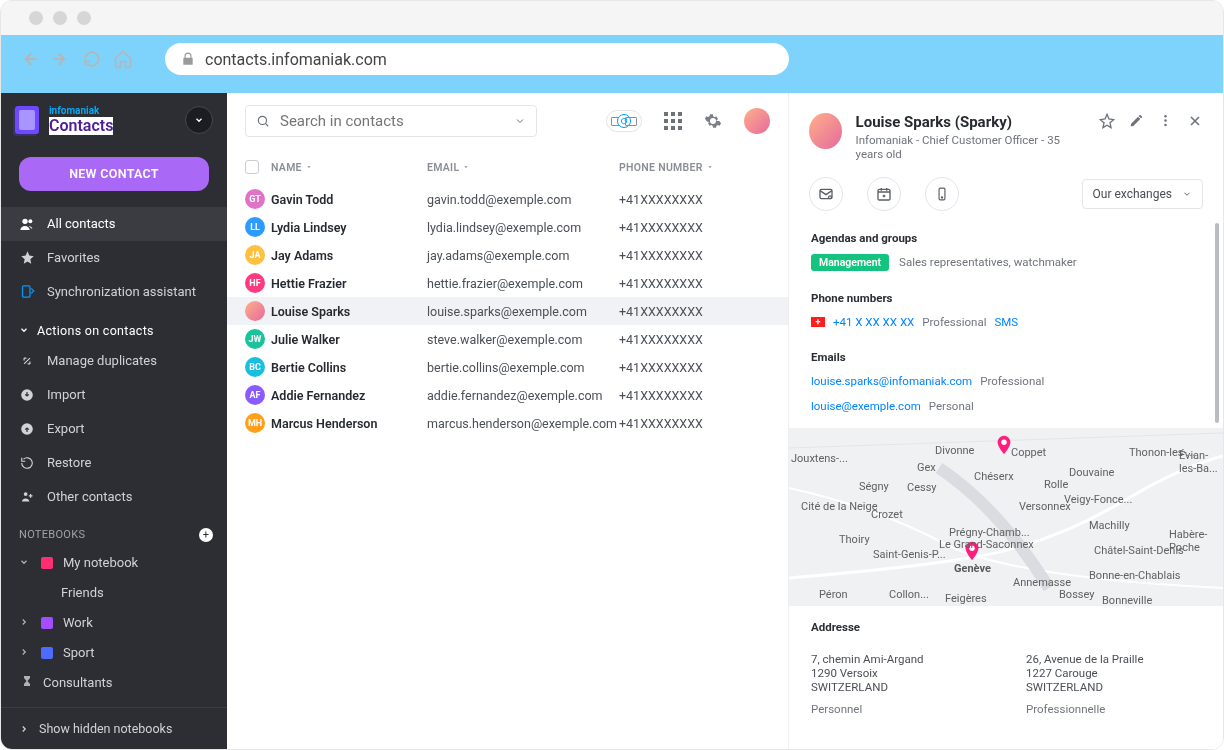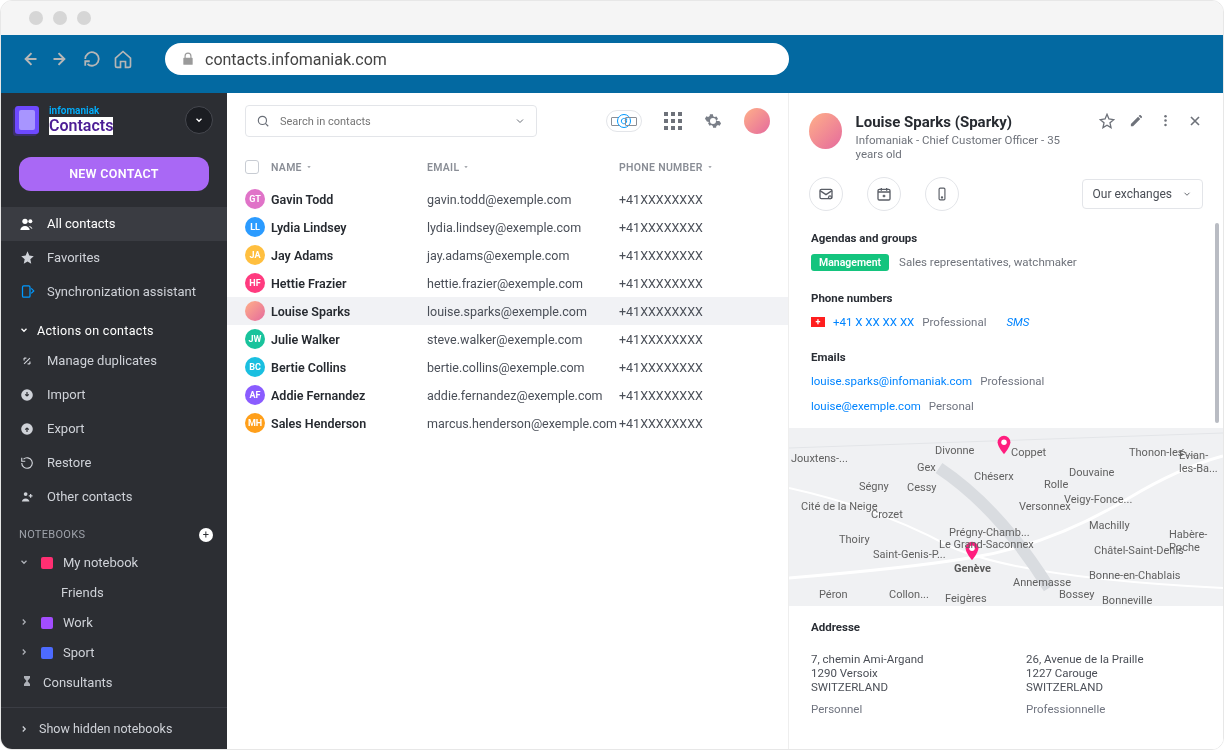--- a/index.html
+++ b/index.html
@@ -1,21 +1,21 @@
 <!DOCTYPE html>
 <html><head>
 <meta charset="utf-8">
 <style>
 * { margin: 0; padding: 0; box-sizing: border-box; font-family: -apple-system, BlinkMacSystemFont, "Segoe UI", Roboto, Helvetica, Arial, sans-serif; }
 body { width: 1224px; height: 750px; background: #fff; overflow: hidden; }
 
 .chrome { width: 1224px; height: 750px; border: 1px solid #e7e7e7; border-radius: 12px; overflow: hidden; display: flex; flex-direction: column; background: #fff;}
 .chrome-top { height: 34px; background: #f5f5f5; display: flex; align-items: center; padding-left: 28px; gap: 10px; }
 .traffic { width: 14px; height: 14px; border-radius: 50%; background: #d6d6d6; }
-.chrome-bar { height: 58px; background: #0369a1; display: flex; align-items: center; padding: 0 18px 10px 18px; gap: 12px; }
+.chrome-bar { height: 58px; background: #7dd3fc; display: flex; align-items: center; padding: 0 18px 10px 18px; gap: 12px; }
 .nav-arrow { color: #b6b6b6; display:flex; align-items:center; }
 .addr { flex: 0 0 624px; height: 32px; background: #fff; border-radius: 16px; display: flex; align-items: center; padding: 0 16px; gap: 10px; color: #444; margin-left:20px;}
 .addr svg { color: #9a9a9a; }
 
 .app { flex: 1; display: flex; overflow: hidden; }
 .sidebar { width: 226px; background: #2c2e33; color: #cfd2d8; display: flex; flex-direction: column; font-size: 13px; overflow-y: auto; }
 .brand-row { display: flex; align-items: center; padding: 12px 14px 14px 14px; gap: 10px; }
 .brand-ic { width: 24px; height: 28px; border-radius: 3px; background:#6e49ff; position:relative; box-shadow: -2px 2px 0 #3b2f6b;}
 .brand-ic::after{content:"";position:absolute;inset:4px;background:#a895ff;border-radius:2px;}
 .brand-txt { display:flex; flex-direction:column; line-height:1.15;}
@@ -32,21 +32,21 @@
 .nb-item { height:30px; display:flex; align-items:center; padding-left: 40px; gap:10px; font-size:13px;}
 .nb-item.indent { padding-left: 60px;}
 .nb-chev { width:12px; color:#aeb1b8; margin-left:-22px;}
 .nb-sq { width:12px; height:12px; border-radius:2px;}
 .show-hidden { height:42px; display:flex; align-items:center; padding-left:18px; gap:10px; font-size:12.5px; border-top:1px solid #3b3d44; margin-top:auto;}
 
 .main { flex:1; display:flex; background:#fff; overflow:hidden;}
 .list-area { flex:1; display:flex; flex-direction:column; border-right:1px solid #eee;}
 .topbar { height:56px; display:flex; align-items:center; padding: 0 18px; gap:14px;}
 .search { width:292px; height:32px; border:1px solid #e3e5e9; border-radius:4px; display:flex; align-items:center; padding:0 10px; gap:10px; color:#6a6f78;}
-.search input { border:none; outline:none; flex:1; font-size:11px; color:#6a6f78;}
+.search input { border:none; outline:none; flex:1; font-size:15px; color:#6a6f78;}
 .top-right { margin-left:auto; display:flex; align-items:center; gap:22px; color:#7a7f88;}
 .pill-sync { width:36px; height:22px; border:1px solid #e3e5e9; border-radius:12px; display:flex; align-items:center; justify-content:center; position:relative;}
 .pill-sync::before,.pill-sync::after{content:"";width:10px;height:7px;position:absolute;border:1px solid #8a8e96;border-radius:1px;}
 .pill-sync::before{left:4px;} .pill-sync::after{right:4px;}
 .refresh-dot{width:14px;height:14px;position:absolute;background:#fff;border-radius:50%;border:1px solid #0099ff;display:flex;align-items:center;justify-content:center;}
 .refresh-dot svg{color:#0099ff;}
 .avatar-sm { width:26px; height:26px; border-radius:50%; background:linear-gradient(135deg,#ffb089,#e56a9d);}
 .grid-ic { width:18px; display:grid; grid-template-columns:repeat(3,4px); grid-template-rows:repeat(3,4px); gap:3px;}
 .grid-ic span{background:#6e727a;}
 
@@ -388,21 +388,21 @@
                 <div class="av-ini" style="background:#8a5cff">AF</div>
               </div>
               <div class="rc-name">Addie Fernandez</div>
               <div class="rc-email">addie.fernandez@exemple.com</div>
               <div class="rc-phone">+41XXXXXXXX</div>
             </div>
             <div class="row">
               <div class="rc-av">
                 <div class="av-ini" style="background:#ff9f1a">MH</div>
               </div>
-              <div class="rc-name">Sales Henderson</div>
+              <div class="rc-name">Marcus Henderson</div>
               <div class="rc-email">marcus.henderson@exemple.com</div>
               <div class="rc-phone">+41XXXXXXXX</div>
             </div>
           </div>
       </div>
 
       <div class="detail">
         <div class="scroll-ind"></div>
         <div class="d-head">
           <div class="d-av"></div>
@@ -462,21 +462,21 @@
           <span class="tag">Management</span>
           <span class="tag-sub">Sales representatives, watchmaker</span>
         </div>
 
         <div class="d-sec" style="margin-top:8px;">
           <h4>Phone numbers</h4>
           <div style="margin-top:4px;">
             <span class="flag"></span>
             <span class="link">+41 X XX XX XX</span>
             <span class="muted" style="margin-left:4px;">Professional</span>
-            <span class="link" style="margin-left:16px;font-style:italic;">SMS</span>
+            <span class="link" style="margin-left:4px;">SMS</span>
           </div>
         </div>
 
         <div class="d-sec" style="margin-top:8px;">
           <h4>Emails</h4>
           <div style="margin-top:4px;">
             <span class="link">louise.sparks@infomaniak.com</span>
             <span class="muted" style="margin-left:4px;">Professional</span>
           </div>
           <div style="margin-top:6px;">

